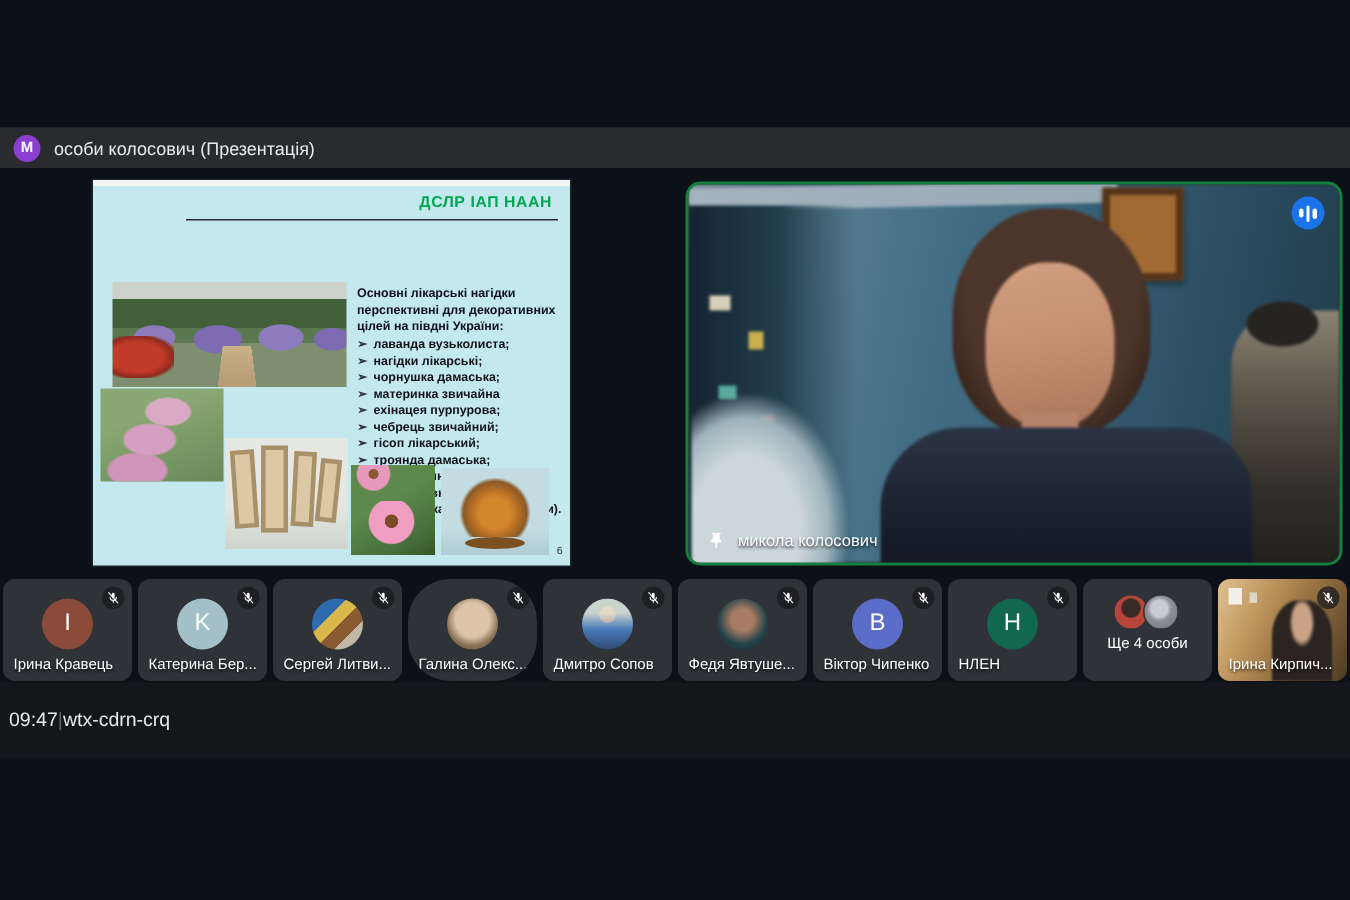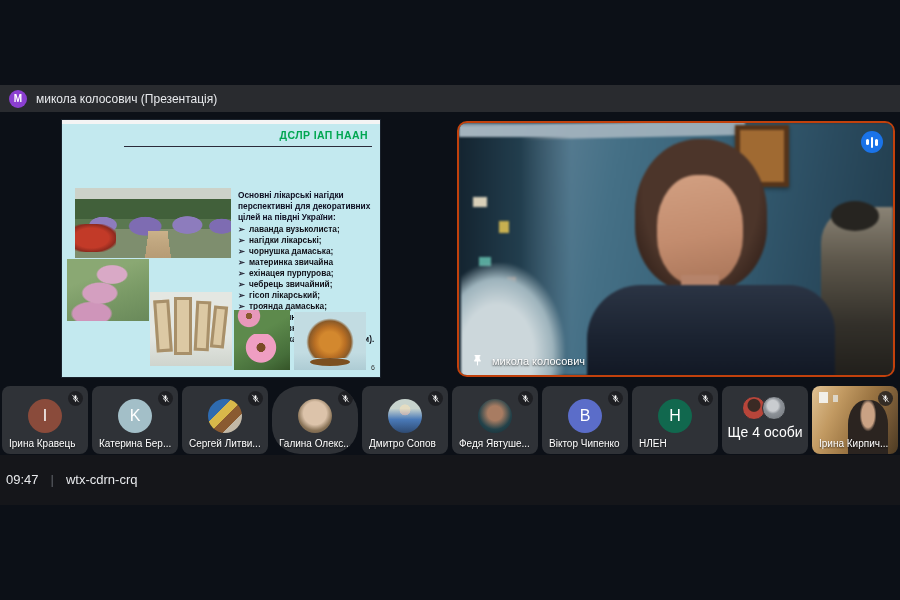--- a/index.html
+++ b/index.html
@@ -39,21 +39,21 @@
   .pic-frames .f2{left:24px;top:5px;width:18px;height:58px;}
   .pic-frames .f3{left:45px;top:9px;width:15px;height:50px;transform:rotate(3deg);}
   .pic-frames .f4{left:62px;top:14px;width:14px;height:42px;transform:rotate(6deg);}
   .pic-echin{left:172px;top:186px;width:56px;height:60px;background:linear-gradient(150deg,#5d8a4c 0 40%,#466e3a 80%,#355428);}
   .pic-echin .fl1{position:absolute;left:10px;top:24px;width:34px;height:30px;background:radial-gradient(circle at 50% 45%,#7a4a26 0 18%,#ef9ec2 20% 62%,transparent 66%);}
   .pic-echin .fl2{position:absolute;left:2px;top:-6px;width:26px;height:24px;background:radial-gradient(circle at 50% 50%,#8a5a30 0 18%,#e898ba 20% 60%,transparent 66%);}
   .pic-dried{left:232px;top:188px;width:72px;height:58px;background:linear-gradient(180deg,#c2dce2 0 70%,#aeccd4);}
   .pic-dried .ar{position:absolute;left:12px;top:6px;width:48px;height:40px;background:radial-gradient(ellipse at 50% 60%,#d3882e 0 30%,#b96f24 45%,#8a5a28 62%,transparent 70%),radial-gradient(ellipse 8px 6px at 30% 30%,#e8a040 0 60%,transparent 65%),radial-gradient(ellipse 8px 6px at 70% 25%,#e8a040 0 60%,transparent 65%);}
   .pic-dried .base{position:absolute;left:16px;bottom:4px;width:40px;height:8px;border-radius:50%;background:#7c4f20;}
   
-  .vpanel{position:absolute;left:395px;top:9px;width:438px;height:256px;left:457px;border:2px solid #c2410c;border-radius:10px;background:#27343c;overflow:hidden;}
+  .vpanel{position:absolute;left:395px;top:9px;width:438px;height:256px;left:457px;border:2px solid #15803d;border-radius:10px;background:#27343c;overflow:hidden;}
   .vp-art{position:absolute;inset:0;filter:blur(1.2px);}
   .vp-wall{position:absolute;inset:0;background:linear-gradient(100deg,#8496a3 0%,#5f8196 16%,#457086 34%,#386278 55%,#2b4c60 78%,#203a4a 100%);}
   .vp-ceiling{position:absolute;left:0;top:0;width:66%;height:15px;background:#aab9c2;transform:skewY(-1.2deg);opacity:.85;}
   .vp-shelf{position:absolute;left:0;top:14px;width:112px;bottom:0;background:linear-gradient(90deg,#142430 0%,#223e4e 55%,rgba(34,62,78,0) 100%);}
   .vp-shelf i{position:absolute;display:block;}
   .vp-cloth{position:absolute;left:2px;bottom:-8px;width:104px;height:120px;background:radial-gradient(ellipse at 35% 75%,#ccd7db 0 38%,#9db3bc 58%,rgba(157,179,188,0) 72%);}
   .vp-frame{position:absolute;left:276px;top:2px;width:54px;height:62px;background:#a06a32;border:5px solid #55341a;box-shadow:0 2px 4px rgba(0,0,0,.4);}
   .vp-person2{position:absolute;right:0;top:84px;width:72px;height:172px;background:linear-gradient(180deg,#8a8375 0%,#5c564a 32%,#33302a 68%,#201e1a 100%);border-radius:36px 0 0 0;}
   .vp-person2 .hat{position:absolute;left:10px;top:-6px;width:48px;height:30px;border-radius:50%;background:#262420;}
   .vp-hair{position:absolute;left:176px;top:16px;width:132px;height:152px;border-radius:48% 48% 42% 42%;background:radial-gradient(ellipse at 50% 35%,#4c352a 0 62%,#33211a 85%,#261712 100%);}
@@ -74,38 +74,38 @@
   .av-p2{background:linear-gradient(135deg,#2e6bb0 0 34%,#d8b84a 34% 52%,#8a5a30 52% 72%,#c2b8a6 72%);}
   .av-p3{background:radial-gradient(circle at 50% 42%,#dcc3aa 0 44%,#8a7458 66%,#5c4c3a);}
   .av-p4{background:linear-gradient(180deg,#c8d4ce 0 28%,#4a7ab8 60%,#2e4a72),radial-gradient(circle at 50% 32%,#c09878 0 18%,rgba(0,0,0,0) 20%);background-blend-mode:overlay;}
   .av-p5{background:radial-gradient(circle at 50% 42%,#a87c62 0 28%,#23424a 62%,#152a32);}
   .av-p6{background:#5b6dc9;}
   .av-p7{background:#11684e;}
   .ovf{position:absolute;left:50%;top:10px;transform:translateX(-50%);width:46px;height:26px;}
   .ovf i{position:absolute;width:24px;height:24px;border-radius:50%;border:1px solid #2f3237;}
   .ovf .o1{left:0;top:0;background:radial-gradient(circle at 50% 38%,#3a2a24 0 34%,#b8453a 40%);}
   .ovf .o2{left:20px;top:0;background:radial-gradient(circle at 45% 40%,#c9ccd0 0 30%,#8d9298 45%,#6e7378);}
-  .ovf-label{position:absolute;left:0;right:0;top:38px;text-align:center;color:#fff;font-size:14px;}
+  .ovf-label{position:absolute;left:0;right:0;top:38px;text-align:center;color:#fff;font-size:10px;}
   .tile-video{background:linear-gradient(115deg,#e0c294 0%,#c29a62 28%,#9a7442 55%,#715534 80%,#4c3a22 100%);}
   .tile-video .fig{position:absolute;left:36px;top:14px;width:40px;height:54px;border-radius:45% 45% 0 0;background:radial-gradient(ellipse at 50% 28%,#caa284 0 22%,#2b2420 30%);filter:blur(.6px);}
   .tile-video .card{position:absolute;left:7px;top:6px;width:9px;height:11px;background:#f2efe8;box-shadow:12px 1px 0 -2px #dcd6c8;}
   
   .ctrl{position:absolute;left:0;top:455px;width:900px;height:50px;background:#15161a;}
-  .ctrl-left{position:absolute;left:6px;top:17px;display:flex;align-items:center;gap:12px;color:#e8eaed;font-size:13px;}
+  .ctrl-left{position:absolute;left:6px;top:17px;display:flex;align-items:center;gap:0;color:#e8eaed;font-size:13px;}
   .ctrl-left .sep{color:#5f6368;}
   svg{display:block;}
 </style>
 </head>
 <body>
 
 <div class="stage">
 
   <div class="titlebar">
     <div class="tb-avatar">M</div>
-    <div class="tb-title">микола колосович (Презентація)</div>
+    <div class="tb-title">особи колосович (Презентація)</div>
   </div>
 
   <div class="main">
 
     <div class="slide">
       <div class="slide-header">ДСЛР ІАП НААН</div>
       <div class="slide-rule"></div>
       <div class="slide-listtitle">Основні лікарські нагідки перспективні для декоративних цілей на півдні України:</div>
       <ul class="slide-bullets">
         <li>

